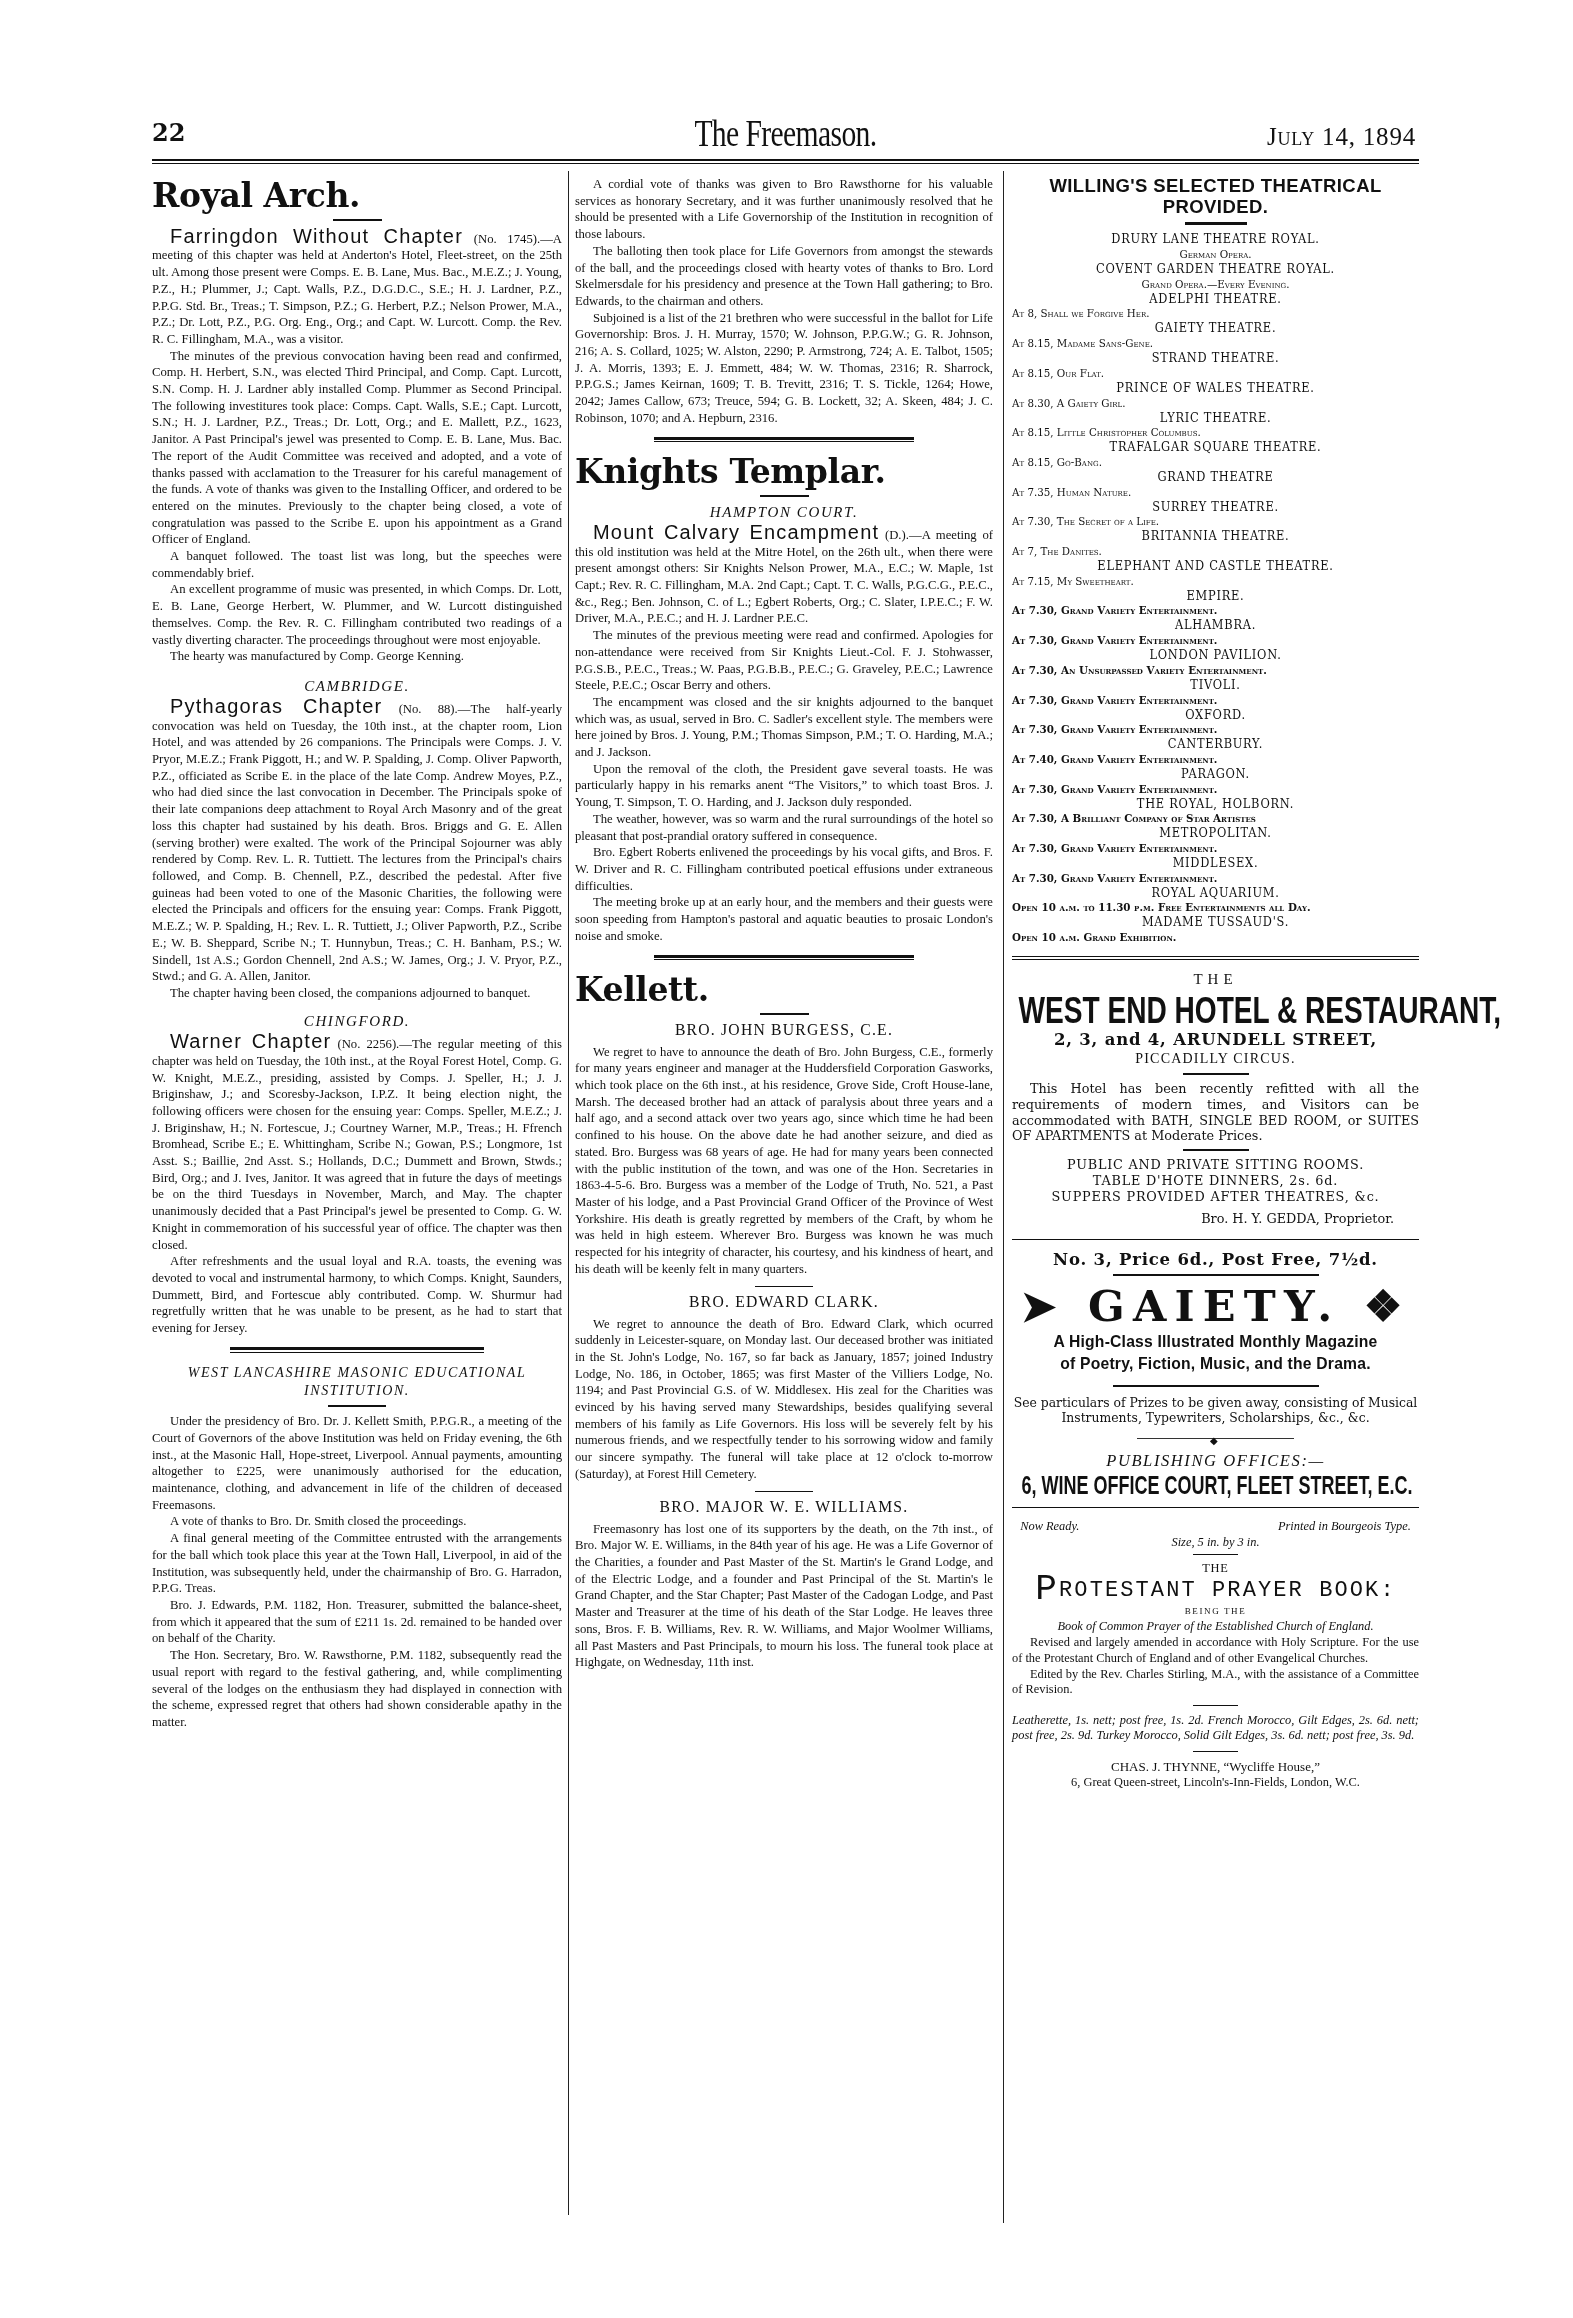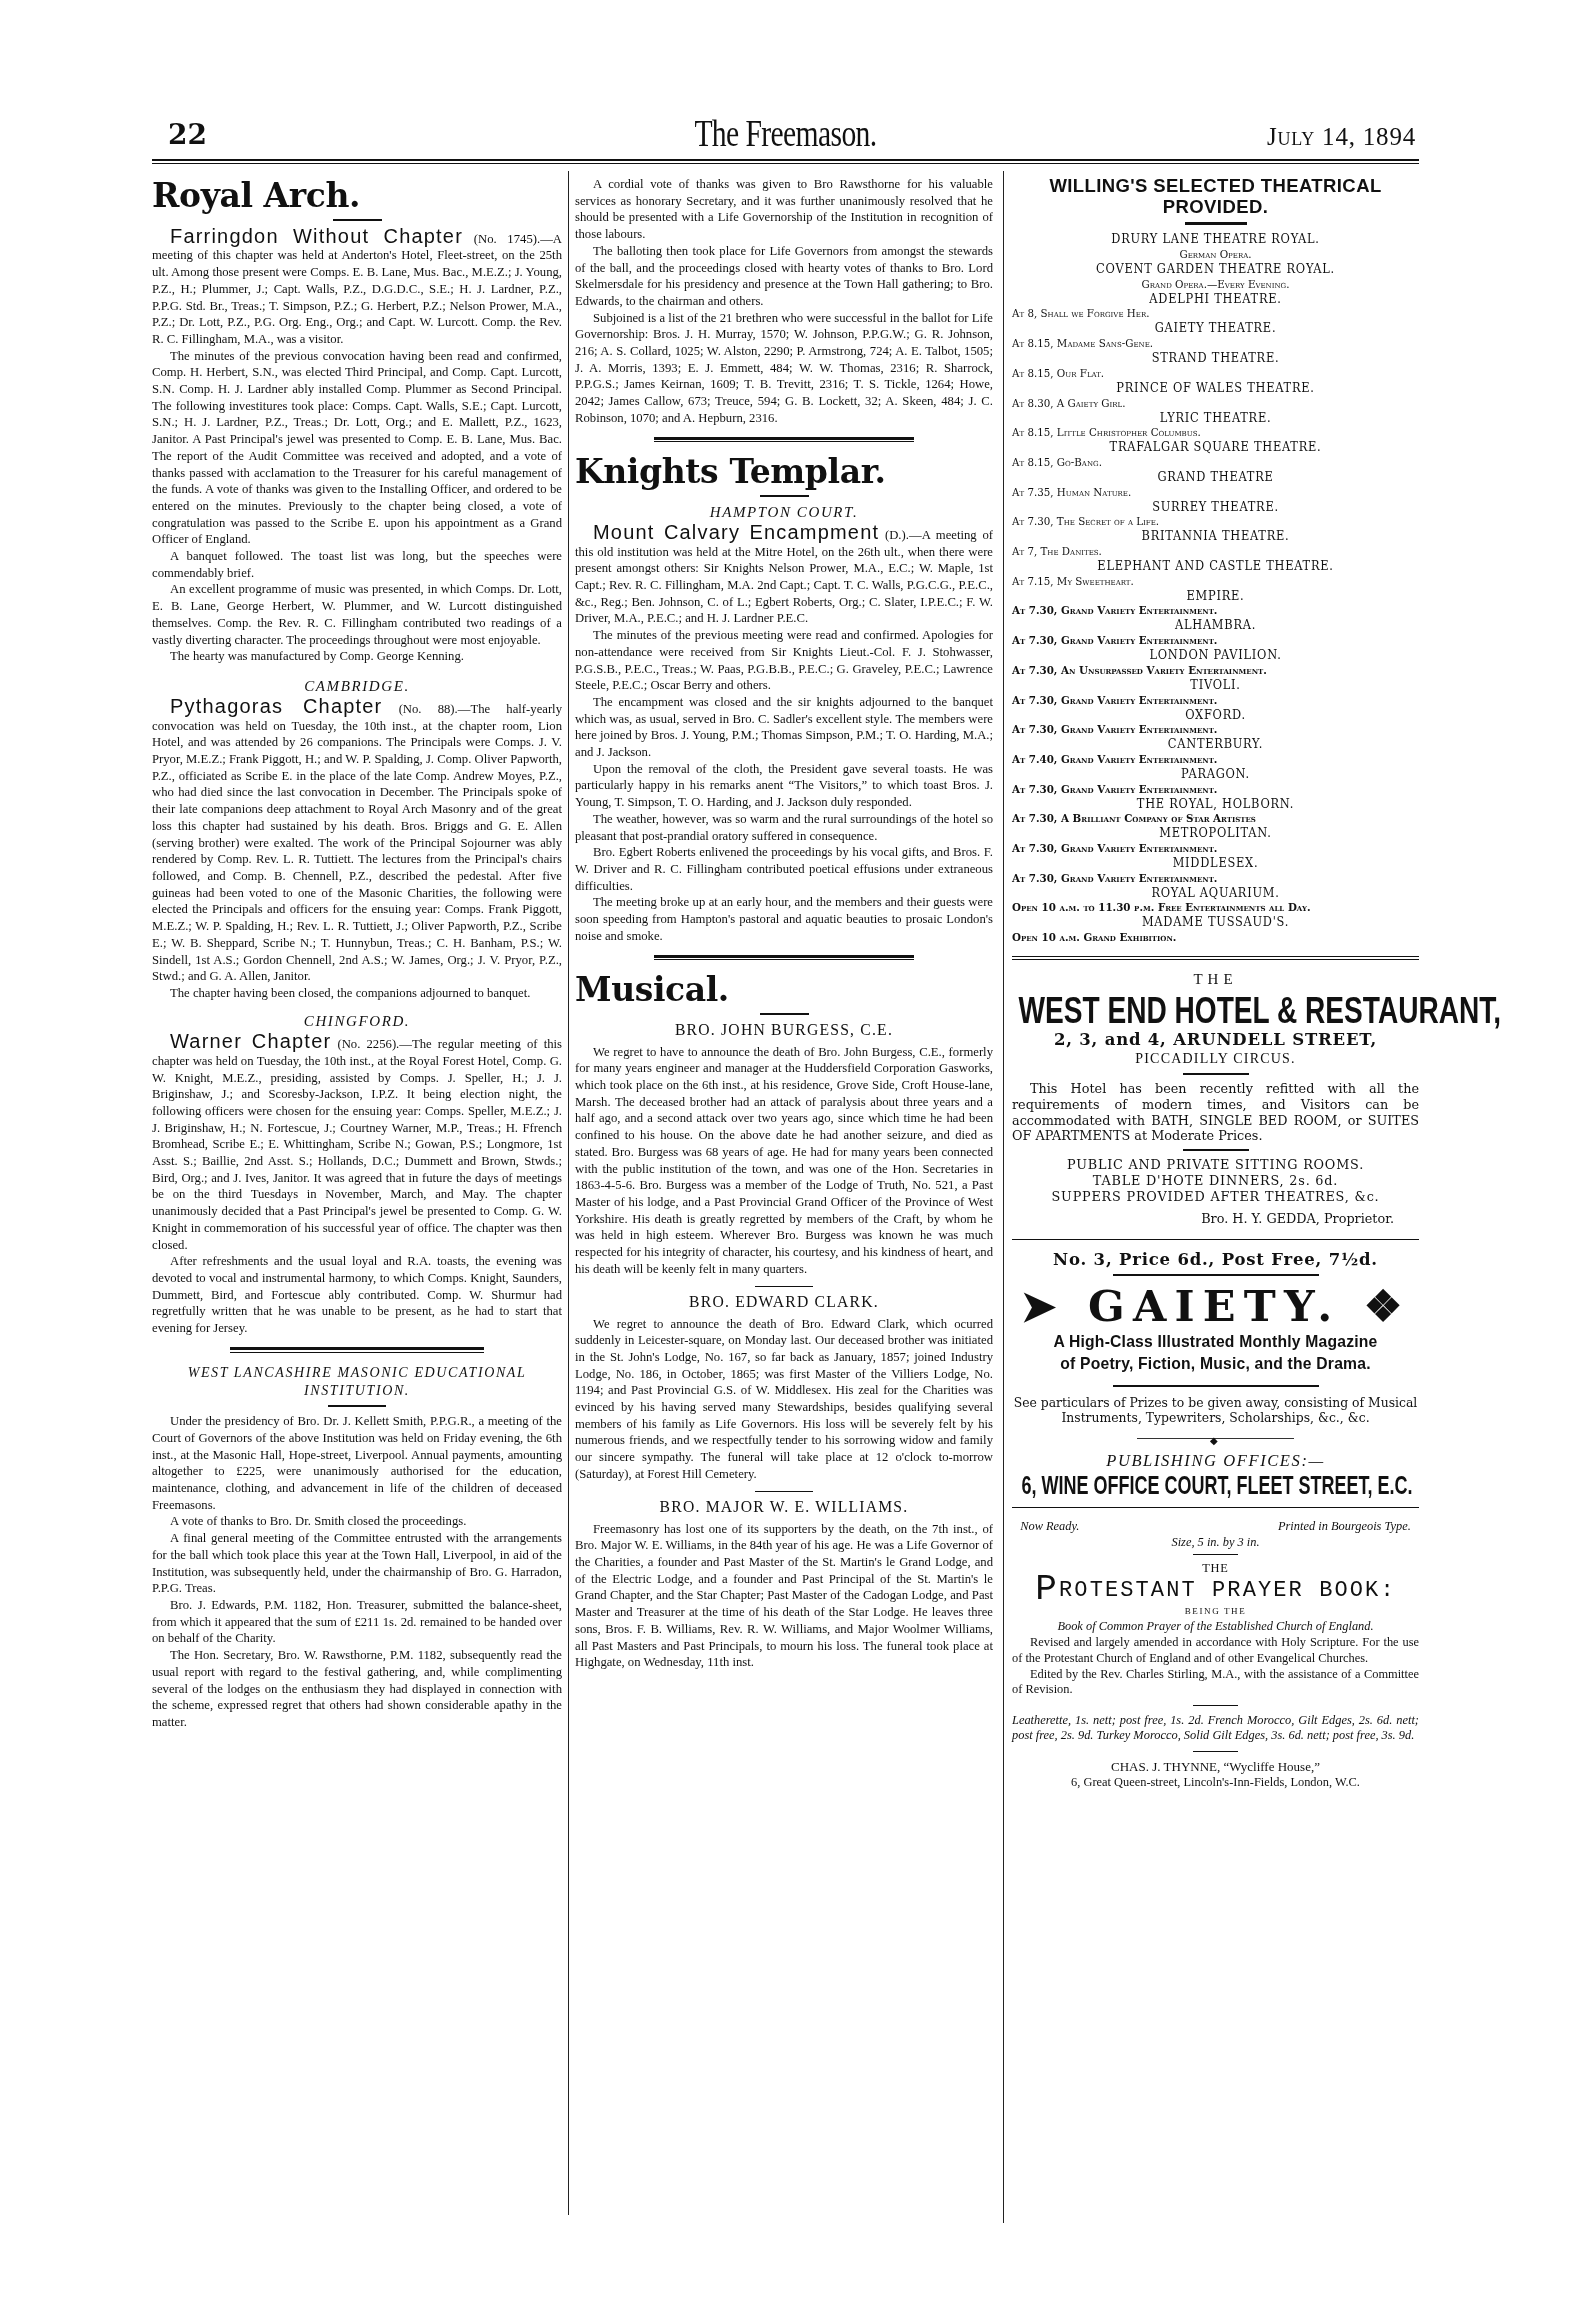--- a/index.html
+++ b/index.html
@@ -1,20 +1,20 @@
 <!DOCTYPE html>
 <html style="font-size:13px"><head>
 <meta charset="utf-8">
 <style>
   * { box-sizing: border-box; margin: 0; padding: 0; }
   html, body { width: 1574px; height: 2319px; background: #ffffff; overflow: hidden; }
   body { position: relative; color: #111; font-family: "Liberation Serif", "DejaVu Serif", serif; }
 
   .page-header { position: absolute; left: 152px; top: 111px; width: 1267px; height: 48px; }
-  .page-number { position: absolute; left: 16px; top: 6.6px; font-size: 28px; font-weight: bold; font-family: "DejaVu Serif", serif; }
+  .page-number { position: absolute; left: 0; top: 6.6px; font-size: 24px; font-weight: bold; font-family: "DejaVu Serif", serif; }
   .masthead { position: absolute; left: 0; right: 0; top: 0; text-align: center; font-size: 38px; letter-spacing: -0.8px; transform: scaleX(0.78); }
   .issue-date { position: absolute; right: 3px; top: 11.5px; font-size: 25px; font-variant: small-caps; letter-spacing: 0.8px; }
   .header-rule { position: absolute; left: 152px; top: 159px; width: 1267px; height: 5px; border-top: 2.5px solid #111; border-bottom: 0.8px solid #111; }
 
   .column { position: absolute; top: 171px; font-size: 12.7px; line-height: 16.7px; text-align: justify; hyphens: auto; }
   .col-left { left: 152px; width: 410px; }
   .col-mid { left: 575px; width: 418px; }
   .col-right { left: 1012px; width: 407px; text-align: center; }
   .vrule { position: absolute; top: 171px; width: 0.8px; background: #222; }
 
@@ -124,21 +124,21 @@
     <p><span class="lodge-name">Mount Calvary Encampment</span> <span>(D.).—A meeting of this old institution was held at the Mitre Hotel, on the 26th ult., when there were present amongst others: Sir Knights Nelson Prower, M.A., E.C.; W. Maple, 1st Capt.; Rev. R. C. Fillingham, M.A. 2nd Capt.; Capt. T. C. Walls, P.G.C.G., P.E.C., &amp;c., Reg.; Ben. Johnson, C. of L.; Egbert Roberts, Org.; C. Slater, I.P.E.C.; F. W. Driver, M.A., P.E.C.; and H. J. Lardner P.E.C.</span></p>
     <p>The minutes of the previous meeting were read and confirmed. Apologies for non-attendance were received from Sir Knights Lieut.-Col. F. J. Stohwasser, P.G.S.B., P.E.C., Treas.; W. Paas, P.G.B.B., P.E.C.; G. Graveley, P.E.C.; Lawrence Steele, P.E.C.; Oscar Berry and others.</p>
     <p>The encampment was closed and the sir knights adjourned to the banquet which was, as usual, served in Bro. C. Sadler's excellent style. The members were here joined by Bros. J. Young, P.M.; Thomas Simpson, P.M.; T. O. Harding, M.A.; and J. Jackson.</p>
     <p>Upon the removal of the cloth, the President gave several toasts. He was particularly happy in his remarks anent “The Visitors,” to which toast Bros. J. Young, T. Simpson, T. O. Harding, and J. Jackson duly responded.</p>
     <p>The weather, however, was so warm and the rural surroundings of the hotel so pleasant that post-prandial oratory suffered in consequence.</p>
     <p>Bro. Egbert Roberts enlivened the proceedings by his vocal gifts, and Bros. F. W. Driver and R. C. Fillingham contributed poetical effusions under extraneous difficulties.</p>
     <p>The meeting broke up at an early hour, and the members and their guests were soon speeding from Hampton's pastoral and aquatic beauties to prosaic London's noise and smoke.</p>
   </article>
 
   <div class="double-rule"></div>
-  <div class="blackletter">Musical.</div>
+  <div class="blackletter">Kellett.</div>
   <div class="short-rule"></div>
 
   <div class="obit-name">BRO. JOHN BURGESS, C.E.</div>
   <p>We regret to have to announce the death of Bro. John Burgess, C.E., formerly for many years engineer and manager at the Huddersfield Corporation Gasworks, which took place on the 6th inst., at his residence, Grove Side, Croft House-lane, Marsh. The deceased brother had an attack of paralysis about three years and a half ago, and a second attack over two years ago, since which time he had been confined to his house. On the above date he had another seizure, and died as stated. Bro. Burgess was 68 years of age. He had for many years been connected with the public institution of the town, and was one of the Hon. Secretaries in 1863-4-5-6. Bro. Burgess was a member of the Lodge of Truth, No. 521, a Past Master of his lodge, and a Past Provincial Grand Officer of the Province of West Yorkshire. His death is greatly regretted by members of the Craft, by whom he was held in high esteem. Wherever Bro. Burgess was known he was much respected for his integrity of character, his courtesy, and his kindness of heart, and his death will be keenly felt in many quarters.</p>
   <div class="short-rule thin" style="margin-top:8.2px;"></div>
 
   <div class="obit-name">BRO. EDWARD CLARK.</div>
   <p>We regret to announce the death of Bro. Edward Clark, which ocurred suddenly in Leicester-square, on Monday last. Our deceased brother was initiated in the St. John's Lodge, No. 167, so far back as January, 1857; joined Industry Lodge, No. 186, in October, 1865; was first Master of the Villiers Lodge, No. 1194; and Past Provincial G.S. of W. Middlesex. His zeal for the Charities was evinced by his having served many Stewardships, besides qualifying several members of his family as Life Governors. His loss will be severely felt by his numerous friends, and we respectfully tender to his sorrowing widow and family our sincere sympathy. The funeral will take place at 12 o'clock to-morrow (Saturday), at Forest Hill Cemetery.</p>
   <div class="short-rule thin" style="margin-top:8.2px;"></div>
 

